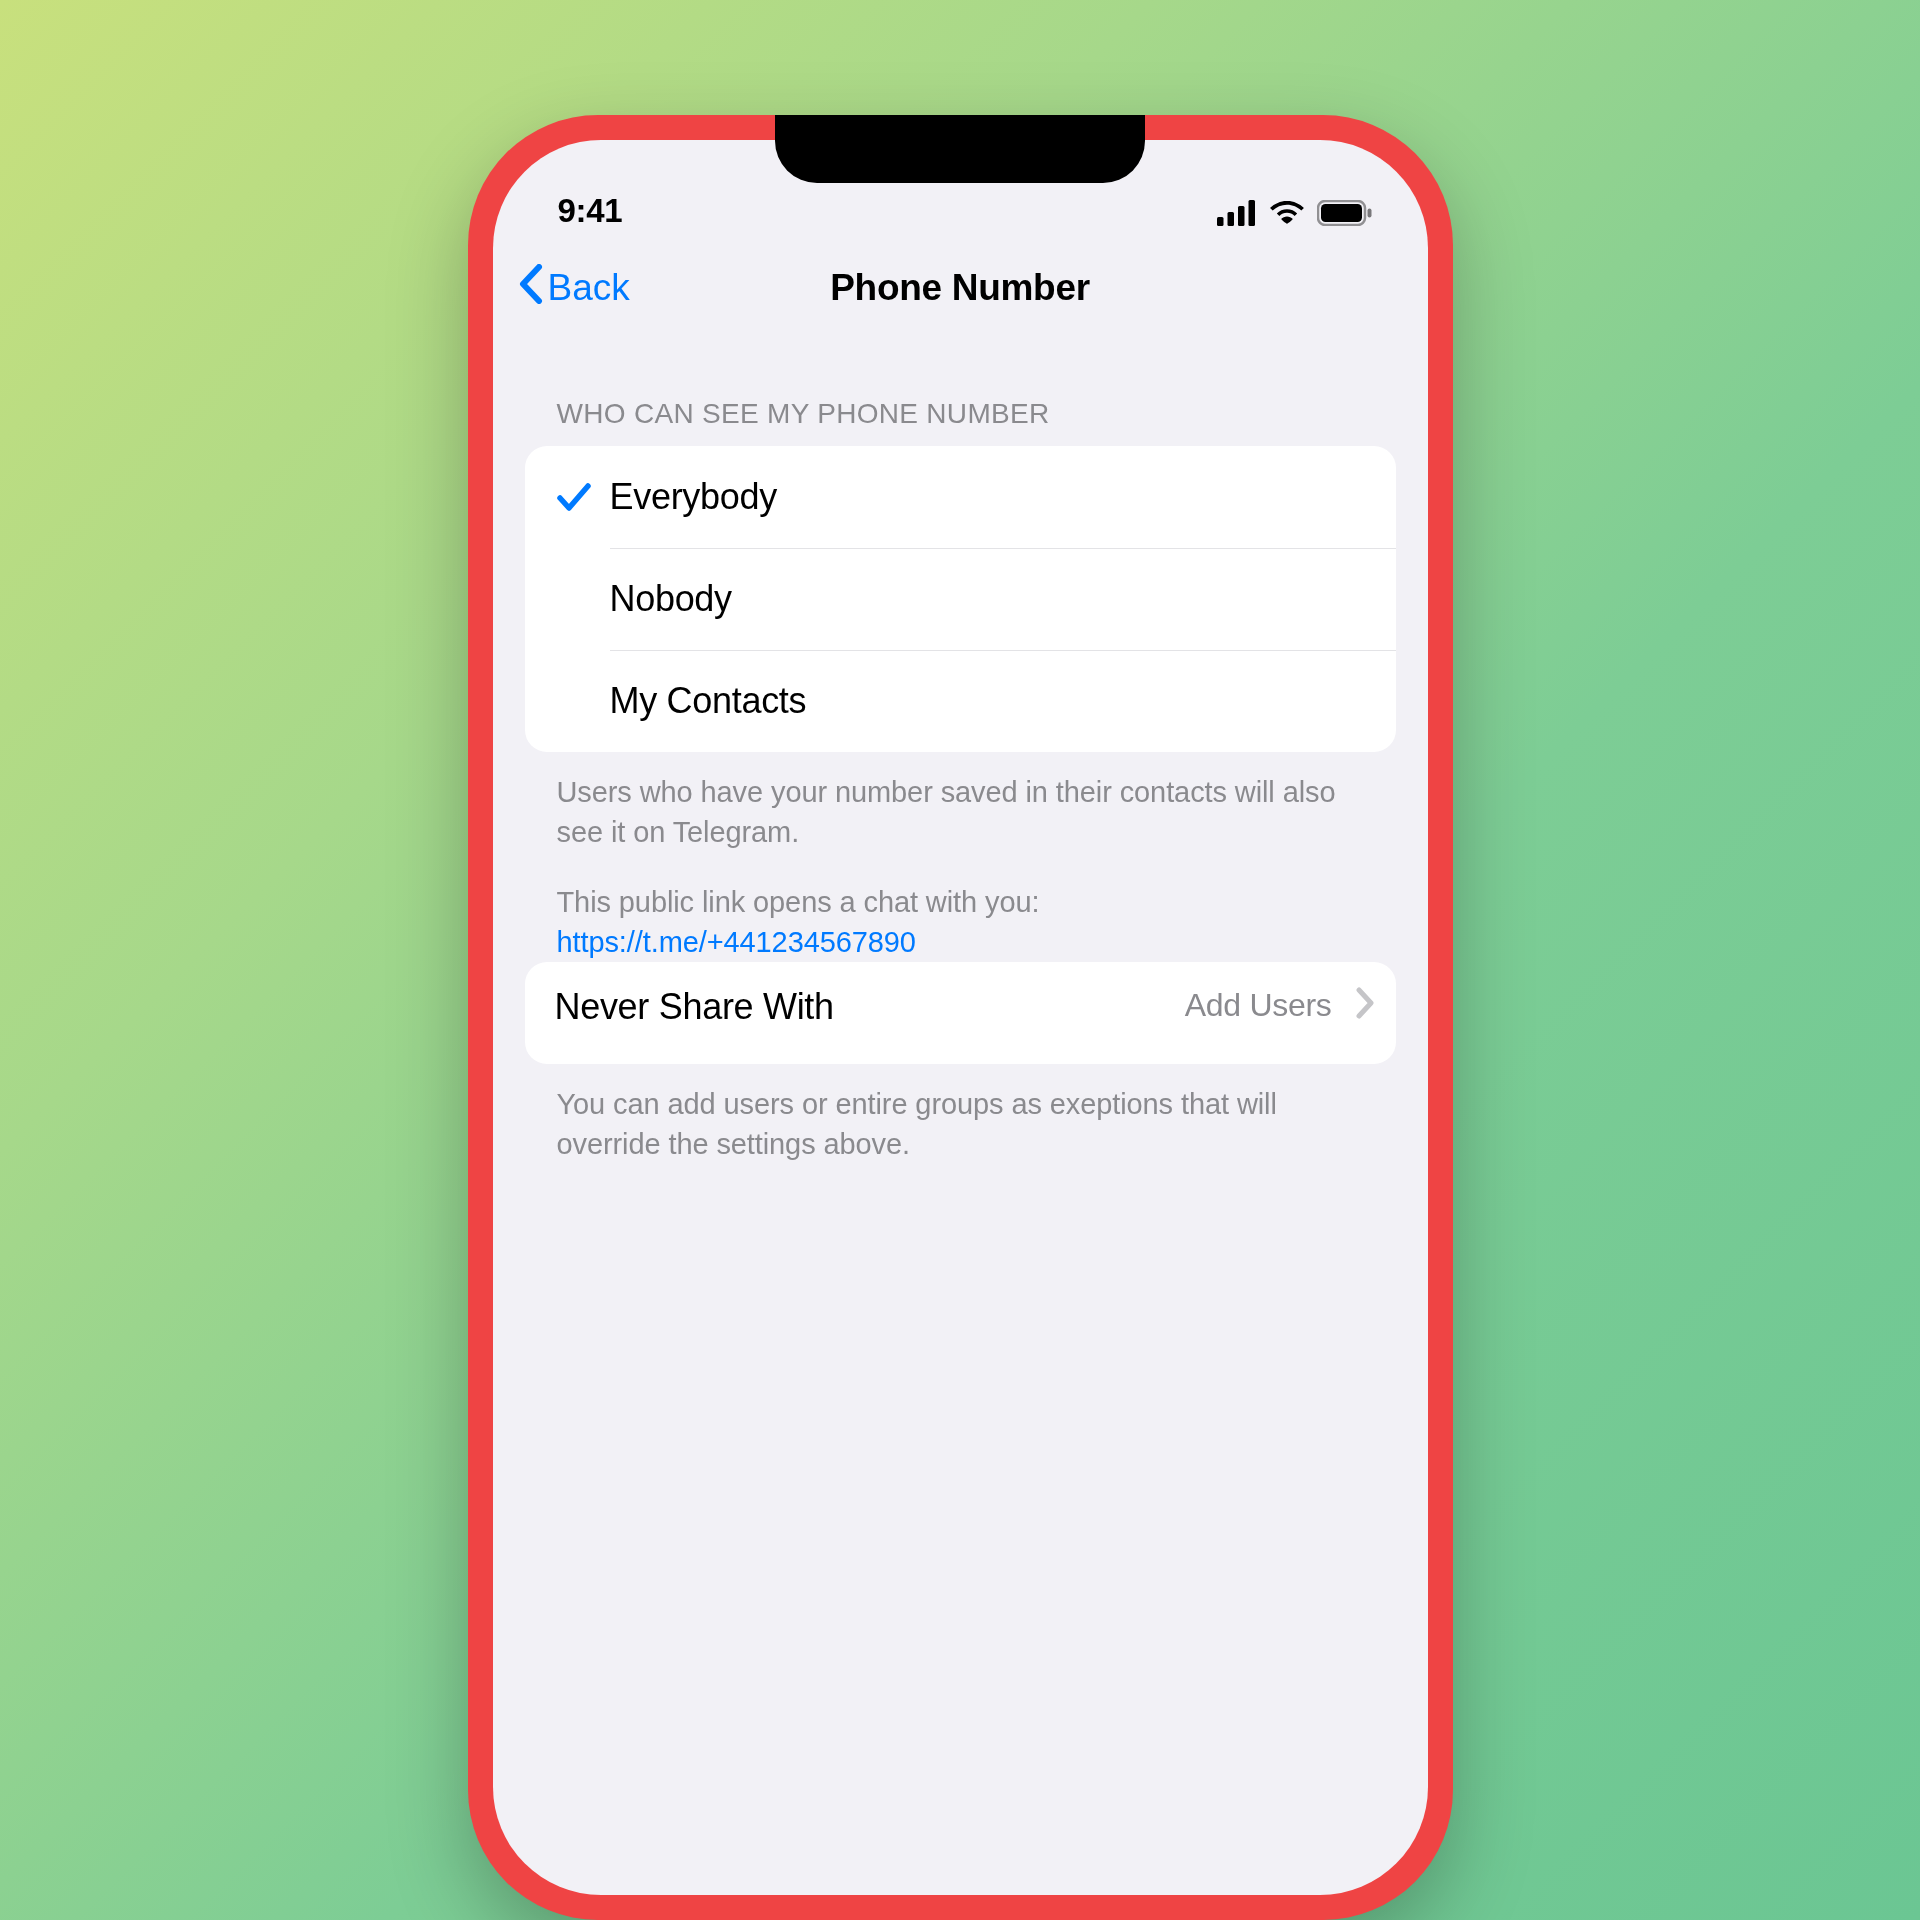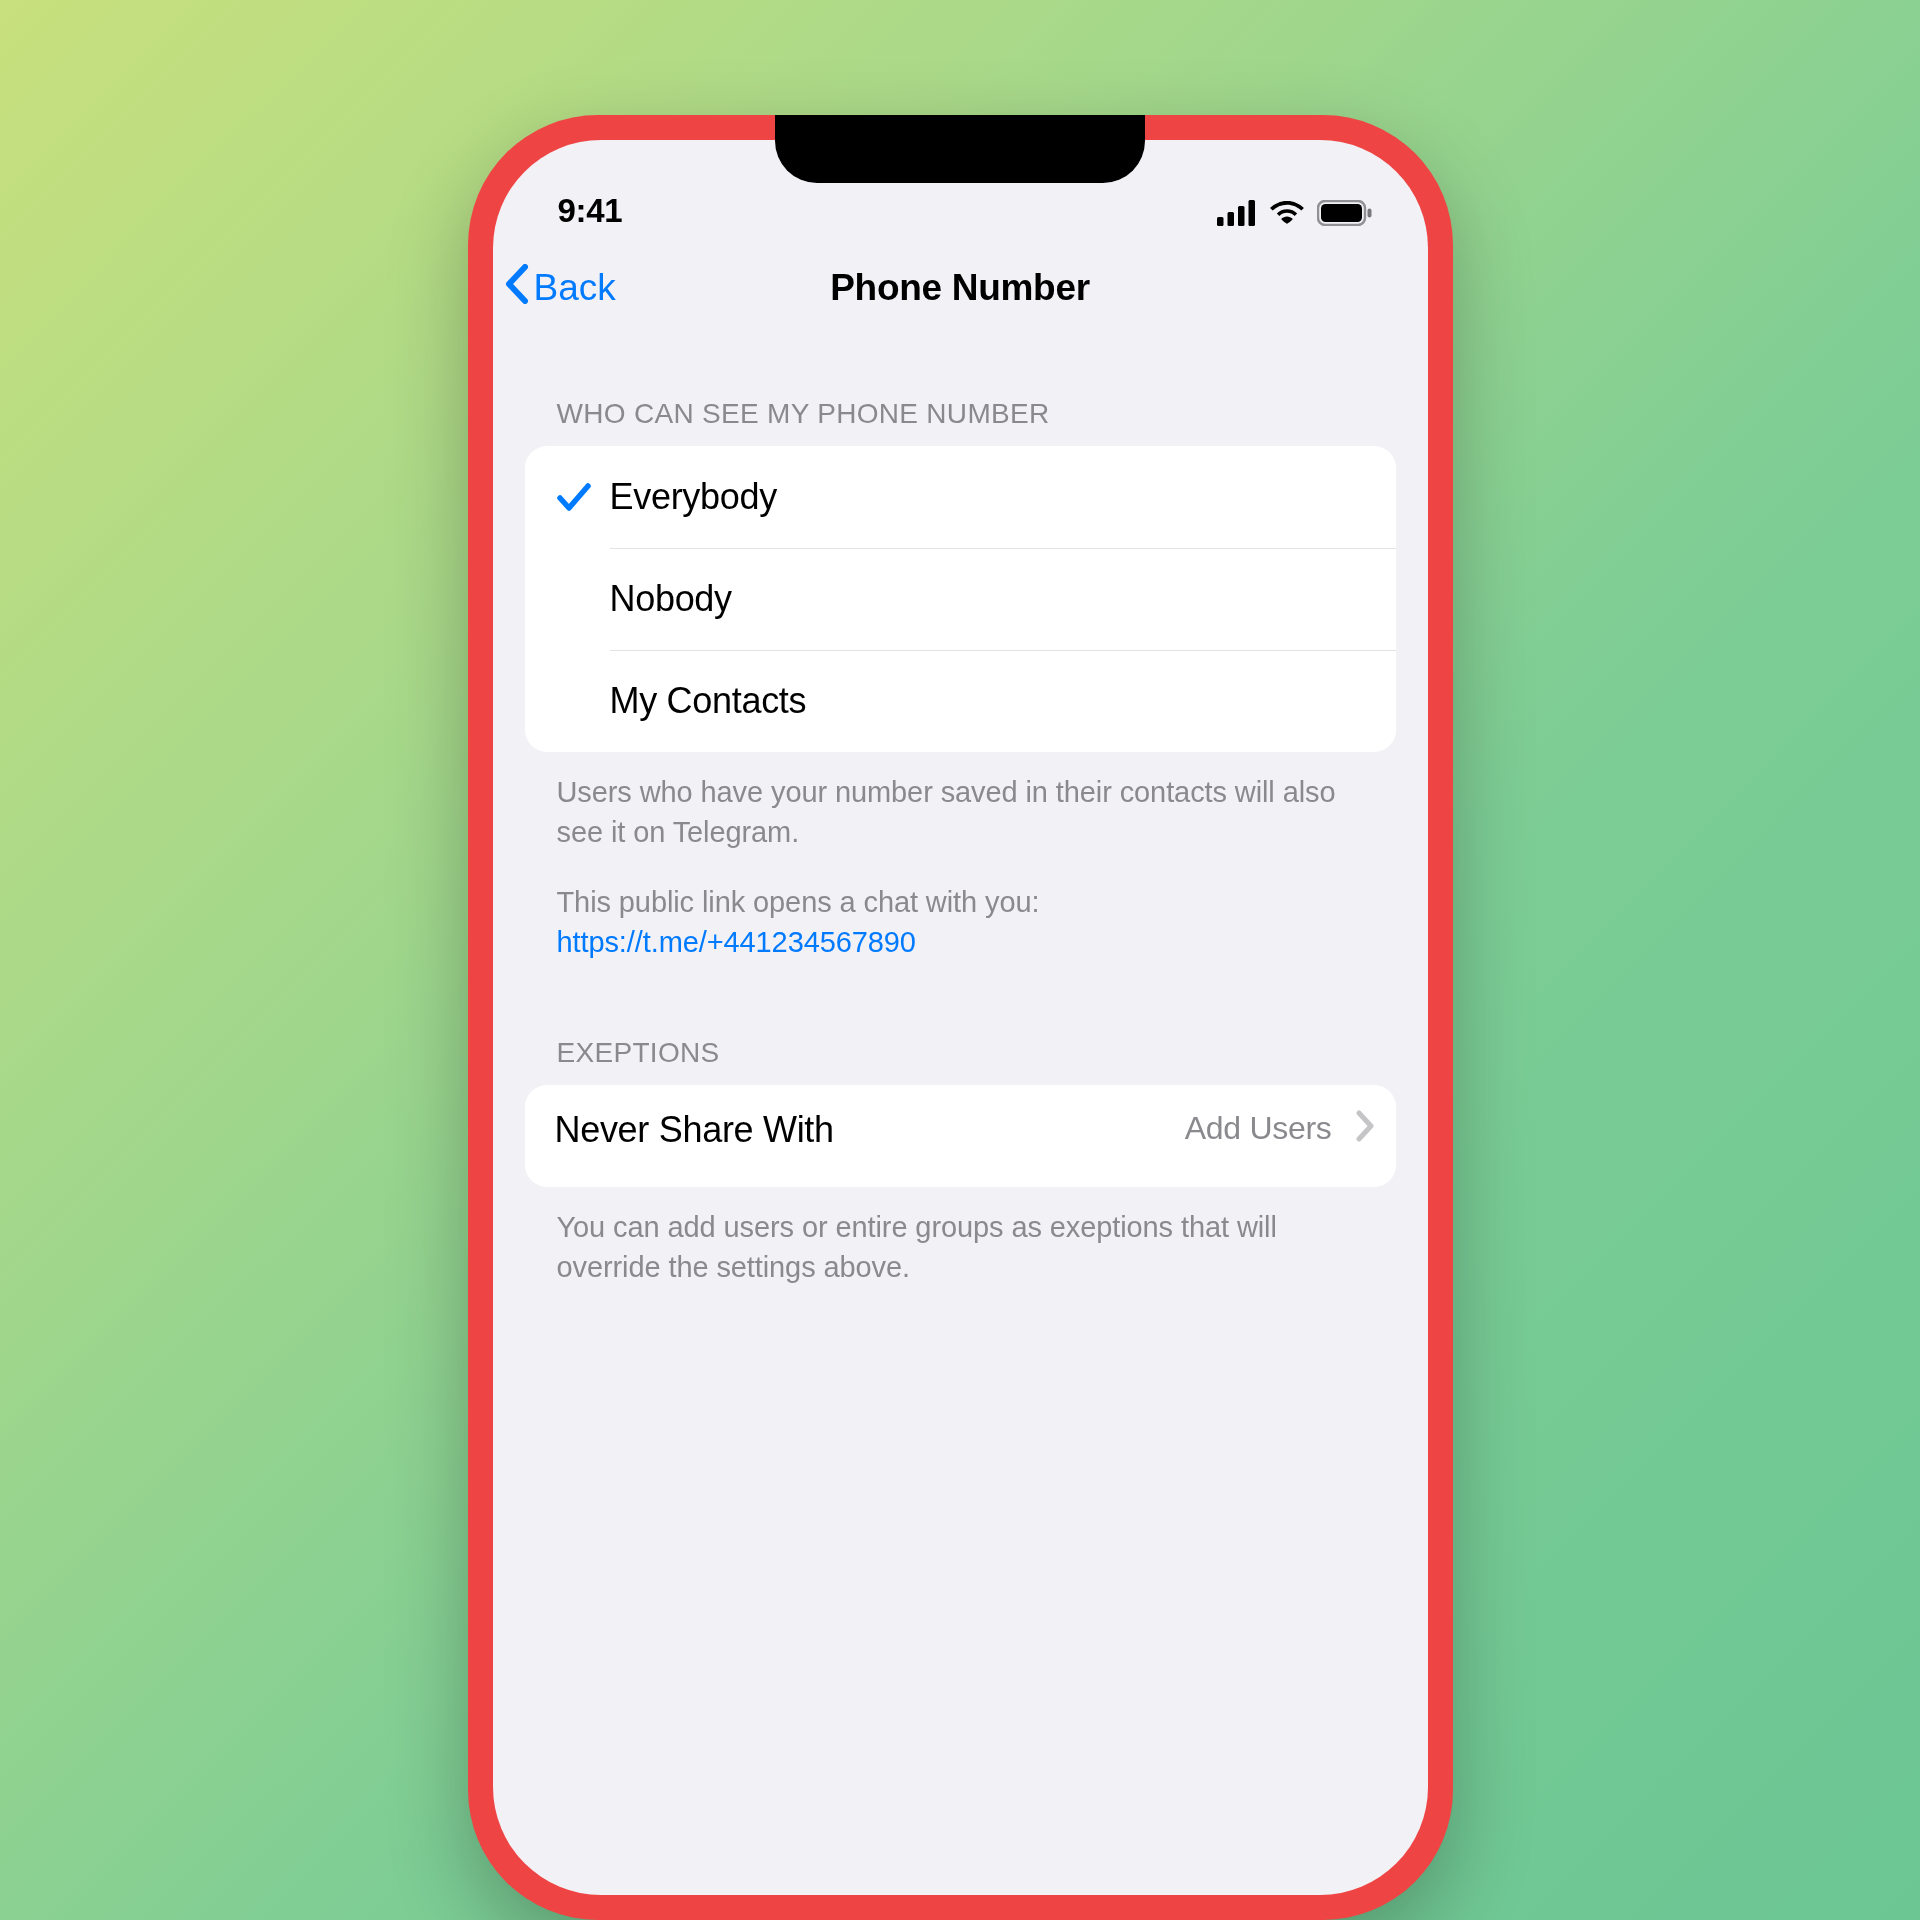--- a/index.html
+++ b/index.html
@@ -69,21 +69,21 @@
     padding: 0 20px;
   }
   .back-btn {
     display: flex;
     align-items: center;
     color: #007aff;
     font-size: 37px;
     font-weight: 400;
     gap: 5px;
     position: absolute;
-    left: 10px;
+    left: 24px;
   }
   .nav-title {
     font-size: 37px;
     font-weight: 600;
     color: #000;
     position: absolute;
     left: 50%;
     transform: translateX(-50%);
     letter-spacing: -0.3px;
   }
@@ -232,21 +232,20 @@
         </div>
       </div>
       <div class="section-footer">
         <p>Users who have your number saved in their contacts will also see it on Telegram.</p>
         <p>
           <span>This public link opens a chat with you:</span><br>
           <span class="link">https://t.me/+441234567890</span>
         </p>
       </div>
 
-      <div class="section-header second">EXEPTIONS</div>
       <div class="group">
         <div class="row-nav">
           <span class="row-nav-label">Never Share With</span>
           <span class="row-nav-value">
             <span>Add Users</span>
             <span>
               <svg width="18" height="32" viewBox="0 0 18 32">
                   <path d="M3 3 L15 16 L3 29" stroke="#c5c5c8" stroke-width="5" fill="none" stroke-linecap="round" stroke-linejoin="round"></path>
                 </svg>
             </span>

